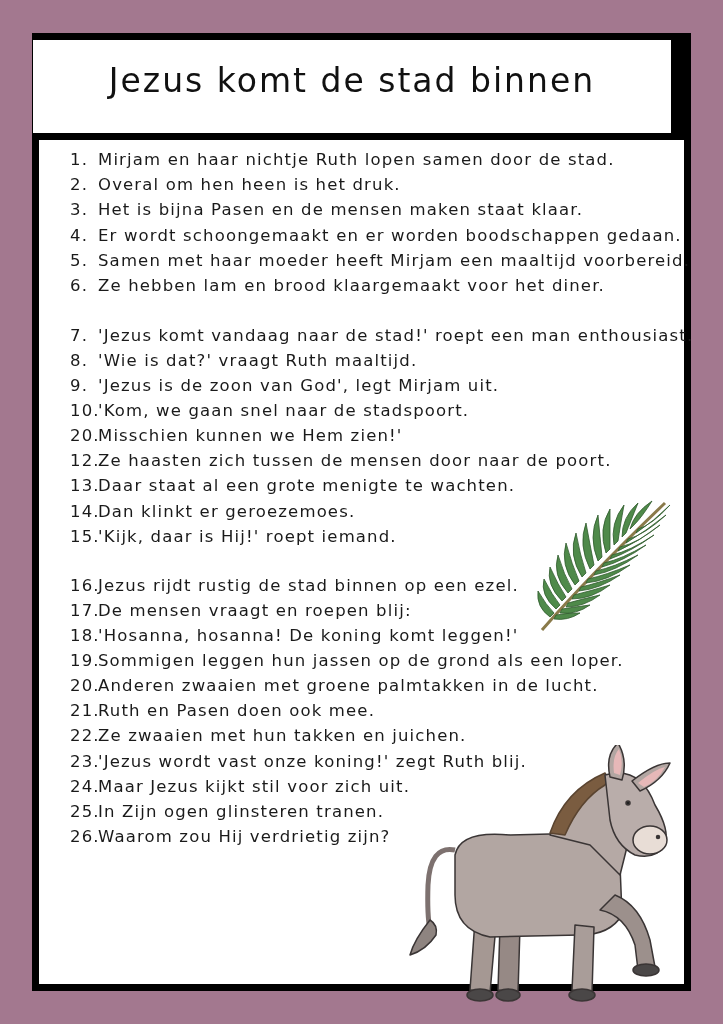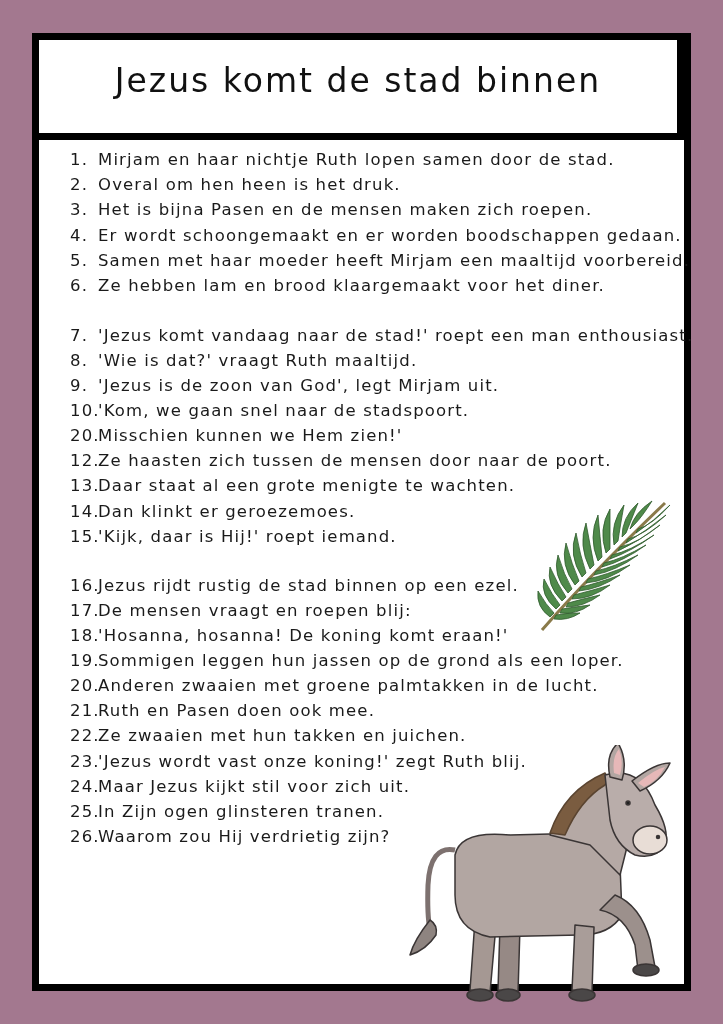--- a/index.html
+++ b/index.html
@@ -9,21 +9,21 @@
     position:relative;
     font-family:"DejaVu Sans", sans-serif;
     color:#111;
   }
   .frame {
     position:absolute; left:32px; top:33px; width:659px; height:958px;
     background:#000;
     box-sizing:border-box;
   }
   .title-box {
-    position:absolute; left:7px; top:7px; width:638px; height:93px;
+    position:absolute; left:1px; top:7px; width:638px; height:93px;
     background:#fff;
     display:flex; align-items:center; justify-content:center;
   }
   .title {
     font-family:"DejaVu Sans", sans-serif;
     font-size:33px; font-weight:normal; letter-spacing:2px;
     margin-top:-12px;
     color:#111;
   }
   .text-box {
@@ -56,21 +56,21 @@
     <div class="line" style="top:10px">
         <span class="num">1.</span>
         <span class="txt">Mirjam en haar nichtje Ruth lopen samen door de stad.</span>
       </div>
     <div class="line" style="top:35px">
         <span class="num">2.</span>
         <span class="txt">Overal om hen heen is het druk.</span>
       </div>
     <div class="line" style="top:60px">
         <span class="num">3.</span>
-        <span class="txt">Het is bijna Pasen en de mensen maken zich roepen.</span>
+        <span class="txt">Het is bijna Pasen en de mensen maken staat klaar.</span>
       </div>
     <div class="line" style="top:86px">
         <span class="num">4.</span>
         <span class="txt">Er wordt schoongemaakt en er worden boodschappen gedaan.</span>
       </div>
     <div class="line" style="top:111px">
         <span class="num">5.</span>
         <span class="txt">Samen met haar moeder heeft Mirjam een maaltijd voorbereid.</span>
       </div>
     <div class="line" style="top:136px">
@@ -118,21 +118,21 @@
     <div class="line" style="top:436px">
         <span class="num">16.</span>
         <span class="txt">Jezus rijdt rustig de stad binnen op een ezel.</span>
       </div>
     <div class="line" style="top:461px">
         <span class="num">17.</span>
         <span class="txt">De mensen vraagt en roepen blij:</span>
       </div>
     <div class="line" style="top:486px">
         <span class="num">18.</span>
-        <span class="txt">'Hosanna, hosanna! De koning komt eraan!'</span>
+        <span class="txt">'Hosanna, hosanna! De koning komt leggen!'</span>
       </div>
     <div class="line" style="top:511px">
         <span class="num">19.</span>
         <span class="txt">Sommigen leggen hun jassen op de grond als een loper.</span>
       </div>
     <div class="line" style="top:536px">
         <span class="num">20.</span>
         <span class="txt">Anderen zwaaien met groene palmtakken in de lucht.</span>
       </div>
     <div class="line" style="top:561px">

